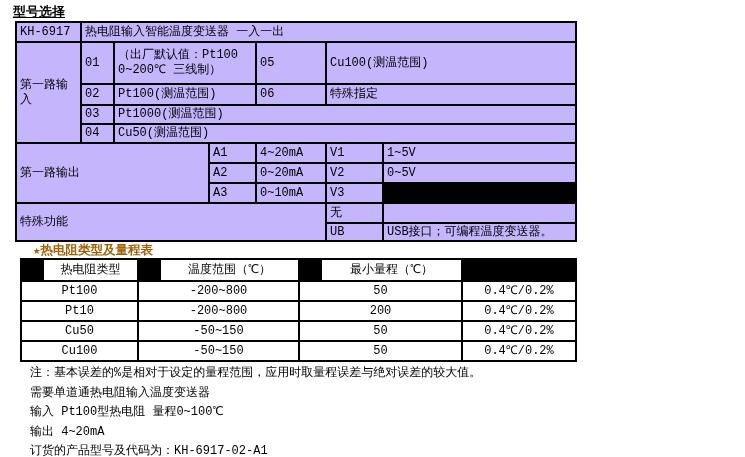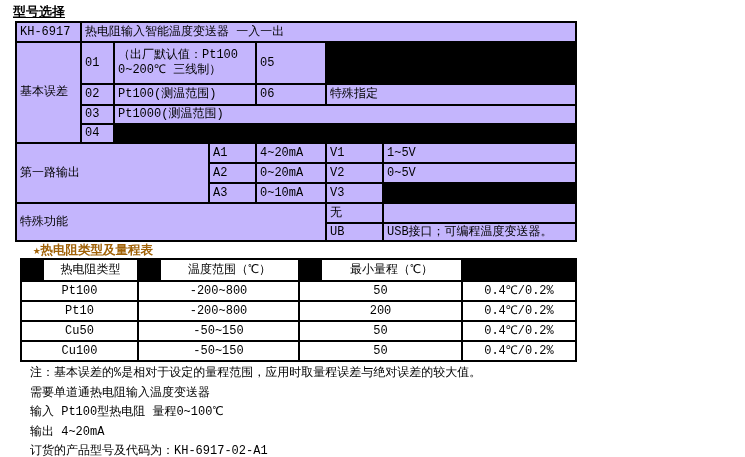--- a/index.html
+++ b/index.html
@@ -49,35 +49,37 @@
 
 <div class="page">
 
   <div class="doc-title">型号选择</div>
 
   <div class="t1">
 
     <div class="cell" style="grid-column:1;grid-row:1">KH-6917</div>
     <div class="cell" style="grid-column:2/8;grid-row:1">热电阻输入智能温度变送器 一入一出</div>
 
-    <div class="cell wrap" style="grid-column:1;grid-row:2/6">基本误差</div>
+    <div class="cell wrap" style="grid-column:1;grid-row:2/6">第一路输入</div>
 
     <div class="cell" style="grid-column:2;grid-row:2">01</div>
     <div class="cell wrap" style="grid-column:3/5;grid-row:2">（出厂默认值：Pt100 0~200℃ 三线制）</div>
     <div class="cell" style="grid-column:5;grid-row:2">05</div>
+    <div class="cell" style="grid-column:6/8;grid-row:2">Cu100(测温范围)</div>
 
     <div class="cell" style="grid-column:2;grid-row:3">02</div>
     <div class="cell" style="grid-column:3/5;grid-row:3">Pt100(测温范围)</div>
     <div class="cell" style="grid-column:5;grid-row:3">06</div>
     <div class="cell" style="grid-column:6/8;grid-row:3">特殊指定</div>
 
     <div class="cell" style="grid-column:2;grid-row:4">03</div>
     <div class="cell" style="grid-column:3/8;grid-row:4">Pt1000(测温范围)</div>
 
     <div class="cell" style="grid-column:2;grid-row:5">04</div>
+    <div class="cell" style="grid-column:3/8;grid-row:5">Cu50(测温范围)</div>
 
     <div class="cell" style="grid-column:1/4;grid-row:6/9">第一路输出</div>
 
     <div class="cell" style="grid-column:4;grid-row:6">A1</div>
     <div class="cell" style="grid-column:5;grid-row:6">4~20mA</div>
     <div class="cell" style="grid-column:6;grid-row:6">V1</div>
     <div class="cell" style="grid-column:7;grid-row:6">1~5V</div>
 
     <div class="cell" style="grid-column:4;grid-row:7">A2</div>
     <div class="cell" style="grid-column:5;grid-row:7">0~20mA</div>

